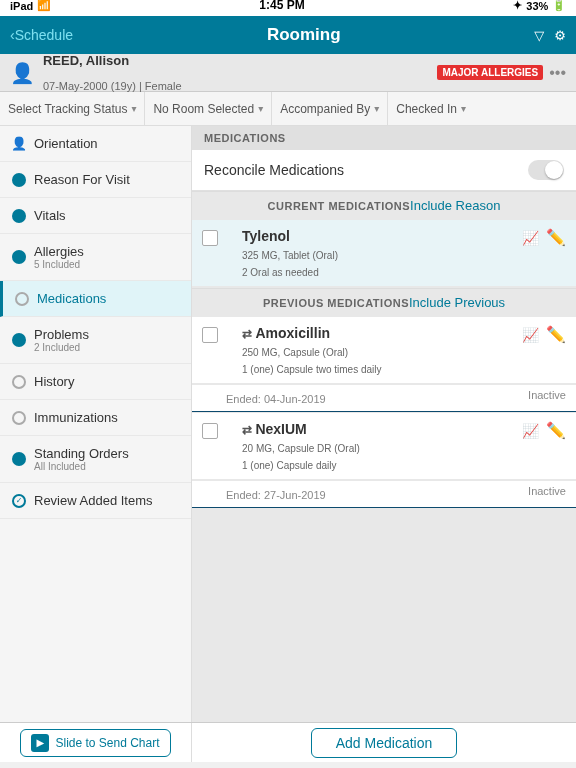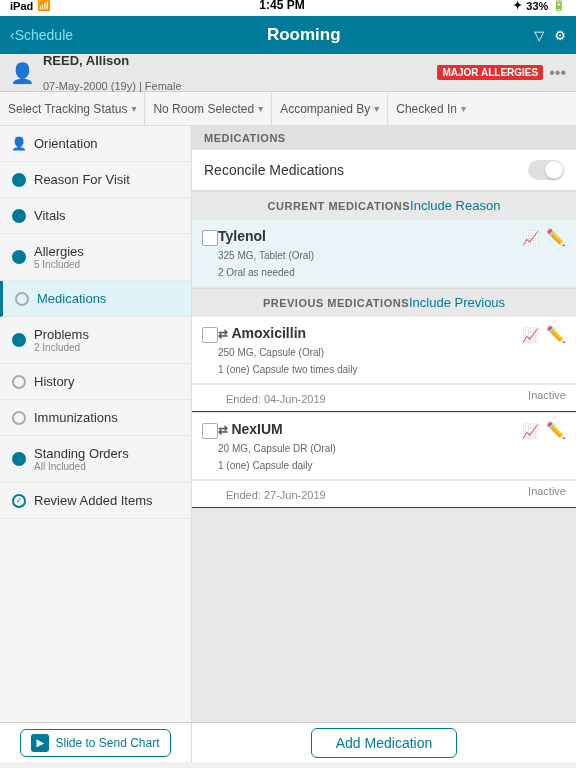--- a/index.html
+++ b/index.html
@@ -187,21 +187,21 @@
     }
     .med-section-title { font-size: 11px; font-weight: 600; color: #666; letter-spacing: 0.5px; }
     .include-btn { font-size: 13px; color: #007a99; cursor: pointer; }
 
     .med-card {
       background: white;
       margin: 1px 0;
       padding: 8px 10px;
       display: flex;
       align-items: flex-start;
-      gap: 0;
+      gap: 24px;
       border-bottom: 1px solid #e8e8e8;
     }
     .med-card.highlighted { background: #e8f4f7; }
 
     .med-checkbox {
       width: 16px; height: 16px;
       border: 1.5px solid #aaa;
       border-radius: 2px;
       flex-shrink: 0;
       margin-top: 2px;

